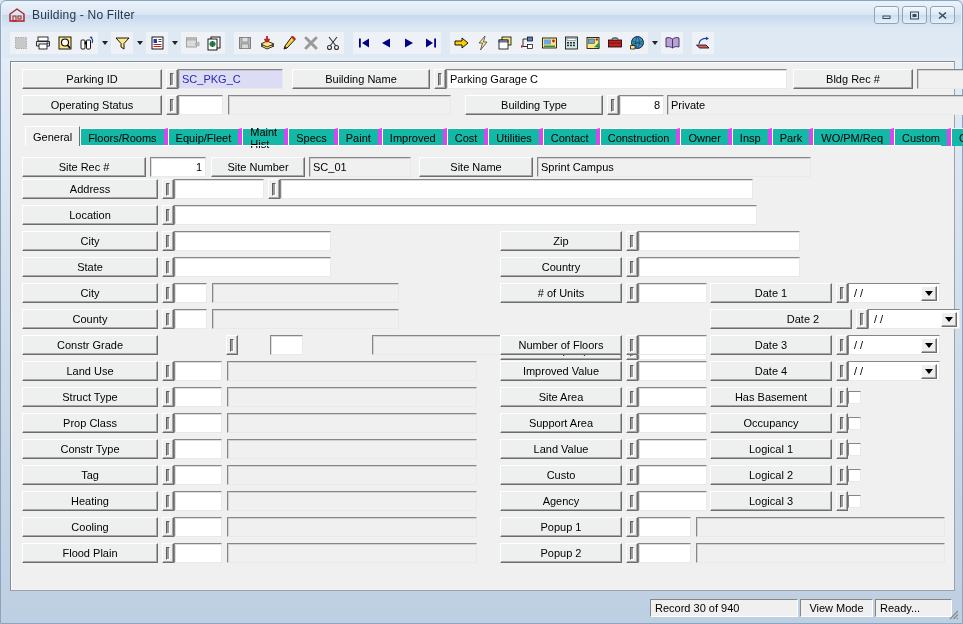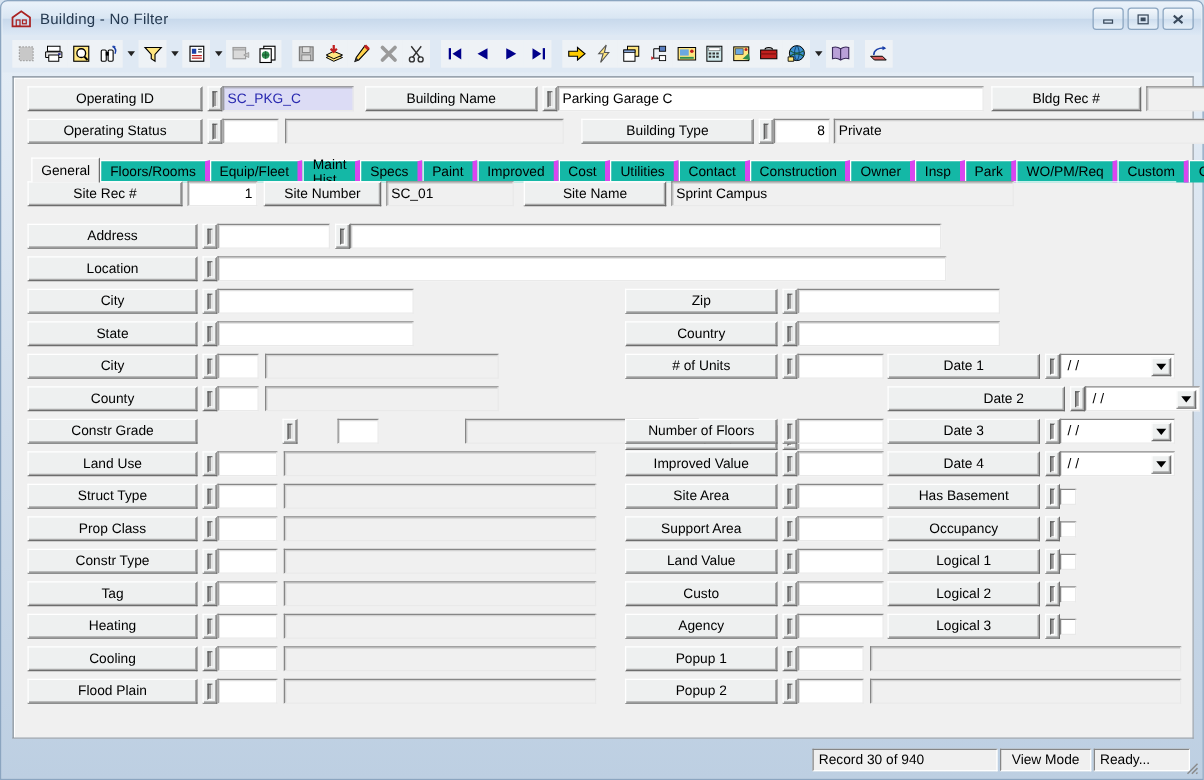--- a/index.html
+++ b/index.html
@@ -397,21 +397,21 @@
         <path d="M1.5 10 L11 10 L14 13 L4.5 13 Z" fill="#d86060" stroke="#000" stroke-width=".8"></path>
         <path d="M4 9 C4 5 8 3 13 3.5" stroke="#1a3fa8" stroke-width="1.2" fill="none"></path>
         <path d="M11 1.8 L14 3.6 L11 5.2 Z" fill="#1a3fa8"></path>
       </svg>
     </div>
   </div>
 
   <div id="client">
 
     <div class="row" style="left:11px; top:7px;">
-      <div class="btnlabel" style="width:140px;">Operating ID</div>
+      <div class="btnlabel" style="width:140px;">Parking ID</div>
       <div style="width:4px"></div>
       <div class="handle">
           <i></i>
         </div>
       <div class="field sel" style="width:105px;">SC_PKG_C</div>
       <div style="width:9px"></div>
       <div class="btnlabel" style="width:138px;">Building Name</div>
       <div style="width:4px"></div>
       <div class="handle">
           <i></i>
@@ -463,21 +463,21 @@
         <div class="tab">Custo</div>
         <div class="tabnav" style="margin-left: 2px;">
           <span style="width:0;height:0;border-top:4px solid transparent;border-bottom:4px solid transparent;border-right:5px solid #000;"></span>
         </div>
         <div class="tabnav">
           <span style="width:0;height:0;border-top:4px solid transparent;border-bottom:4px solid transparent;border-left:5px solid #000;"></span>
         </div>
       </div>
     <div id="tabline"></div>
 
-    <div class="row" style="left:11px; top:83px;">
+    <div class="row" style="left:11px; top:95px;">
       <div class="btnlabel" style="width:124px;">Site Rec #</div>
       <div style="width:4px"></div>
       <div class="field right" style="width:56px;">1</div>
       <div style="width:5px"></div>
       <div class="btnlabel" style="width:94px;">Site Number</div>
       <div style="width:4px"></div>
       <div class="field gray" style="width:102px;">SC_01</div>
       <div style="width:8px"></div>
       <div class="btnlabel" style="width:114px;">Site Name</div>
       <div style="width:4px"></div>

